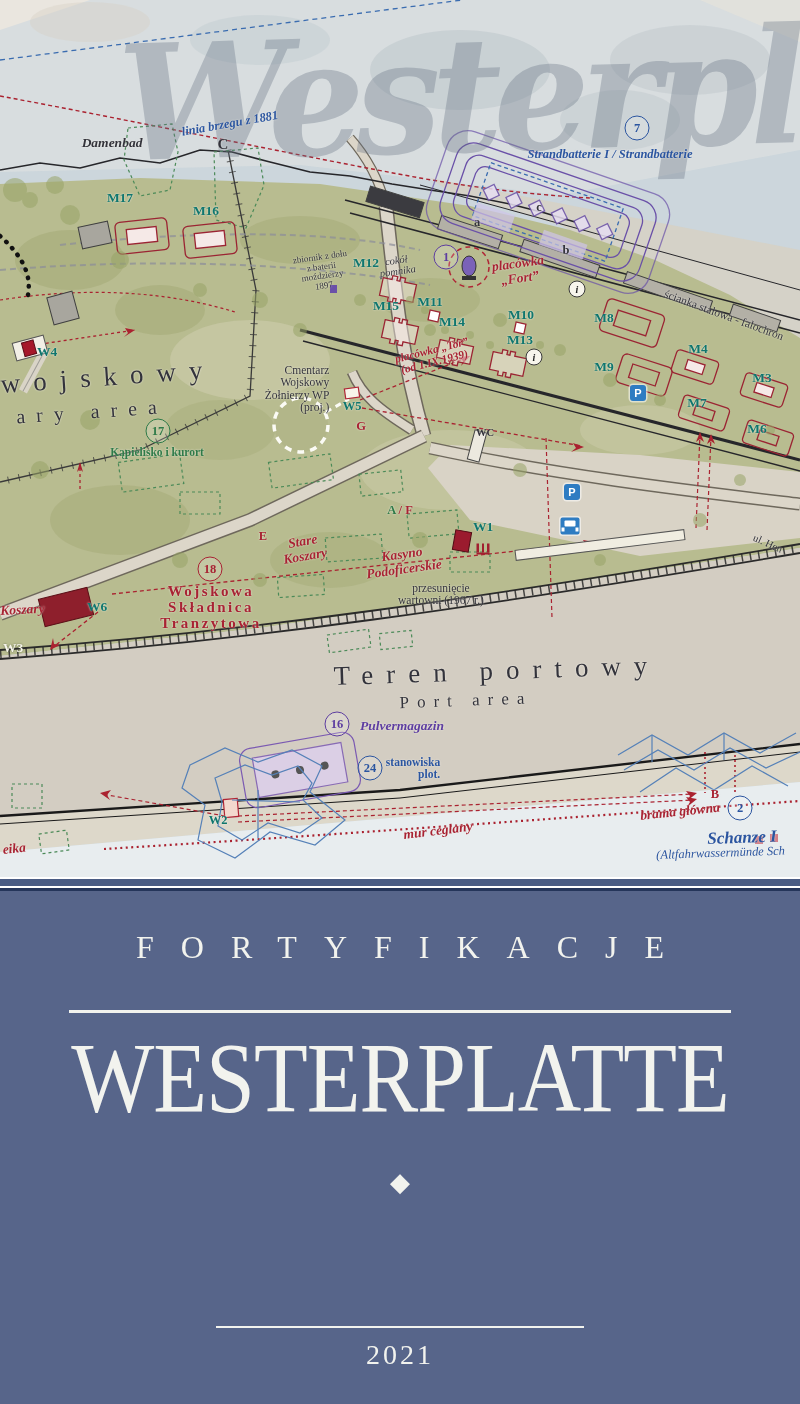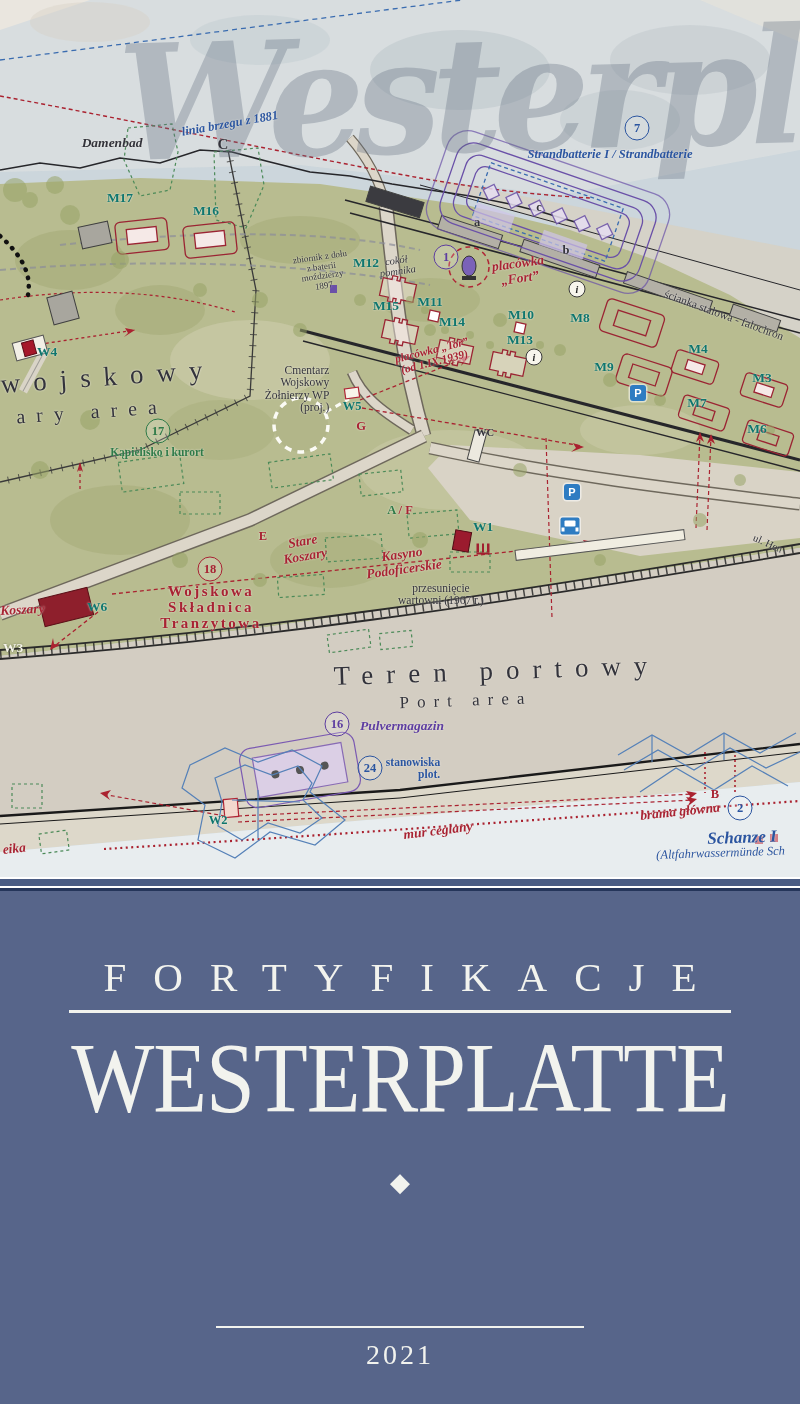--- a/index.html
+++ b/index.html
@@ -43,21 +43,21 @@
         display:flex;align-items:center;justify-content:center;transform:translate(-50%,-50%);}
   .mon{position:absolute;width:13px;height:9px;transform:translate(-50%,-50%);
        border-bottom:2.6px solid #a11f2f;
        background:repeating-linear-gradient(90deg,#a11f2f 0 2.4px,transparent 2.4px 5.4px);}
   
   .panel{position:absolute;left:0;top:877px;width:800px;height:527px;background:#57658a;}
   .sep{position:absolute;left:0;top:0;width:800px;height:14px;
        background:linear-gradient(#ffffff 0 2px,#4a5c84 2px 9px,#ffffff 9px 11px,#25355a 11px 14px);}
   .pt{position:absolute;left:0;width:800px;text-align:center;color:#f2f3ee;
       font-family:"Liberation Serif","DejaVu Serif",serif;}
-  .series{top:52px;font-size:41px;letter-spacing:27px;padding-left:27px;box-sizing:border-box;margin-top:24px;}
+  .series{top:52px;font-size:32px;letter-spacing:27px;padding-left:27px;box-sizing:border-box;}
   .rule1{position:absolute;left:69px;top:133px;width:662px;height:3px;background:#f2f3ee;}
   .main-title{top:152px;font-size:88px;letter-spacing:-1px;line-height:1;
               transform:scaleY(1.12);transform-origin:center top;}
   .diamond{top:290px;font-size:26px;}
   .subtitle{top:360px;font-size:38px;font-variant:small-caps;letter-spacing:2px;}
   .rule2{position:absolute;left:216px;top:449px;width:368px;height:2px;background:#f2f3ee;}
   .year{top:462px;font-size:28px;letter-spacing:3px;}
 </style>
 </head>
 <body>
@@ -379,21 +379,21 @@
     </div>
     <div class="lb c-dark b sz12" style="left:477px;top:223px">a</div>
     <div class="lb c-dark b sz12" style="left:539px;top:208px">c</div>
     <div class="lb c-dark b sz12" style="left:566px;top:251px">b</div>
 
     <div class="lb c-dred b sz13" style="left:386px;top:306px">M15</div>
     <div class="lb c-dred b sz13" style="left:430px;top:302px">M11</div>
     <div class="lb c-dred b sz13" style="left:452px;top:322px">M14</div>
     <div class="lb c-dred b sz13" style="left:521px;top:315px">M10</div>
     <div class="lb c-dred b sz13" style="left:520px;top:340px">M13</div>
-    <div class="lb c-dred b sz13" style="left:580px;top:318px">M8</div>
+    <div class="lb c-dred b sz13" style="left:604px;top:318px">M8</div>
     <div class="lb c-dred b sz13" style="left:604px;top:367px">M9</div>
     <div class="lb c-dred b sz13" style="left:698px;top:349px">M4</div>
     <div class="lb c-dred b sz13" style="left:762px;top:378px">M3</div>
     <div class="lb c-dred b sz13" style="left:697px;top:403px">M7</div>
     <div class="lb c-dred b sz13" style="left:757px;top:429px">M6</div>
 
     <div class="lb c-red it b sz11" style="left:433px;top:356px;--r:-14deg">
       <span>placówka „Tor”</span>
         <span>(od 1.IX.1939)</span>
     </div>

